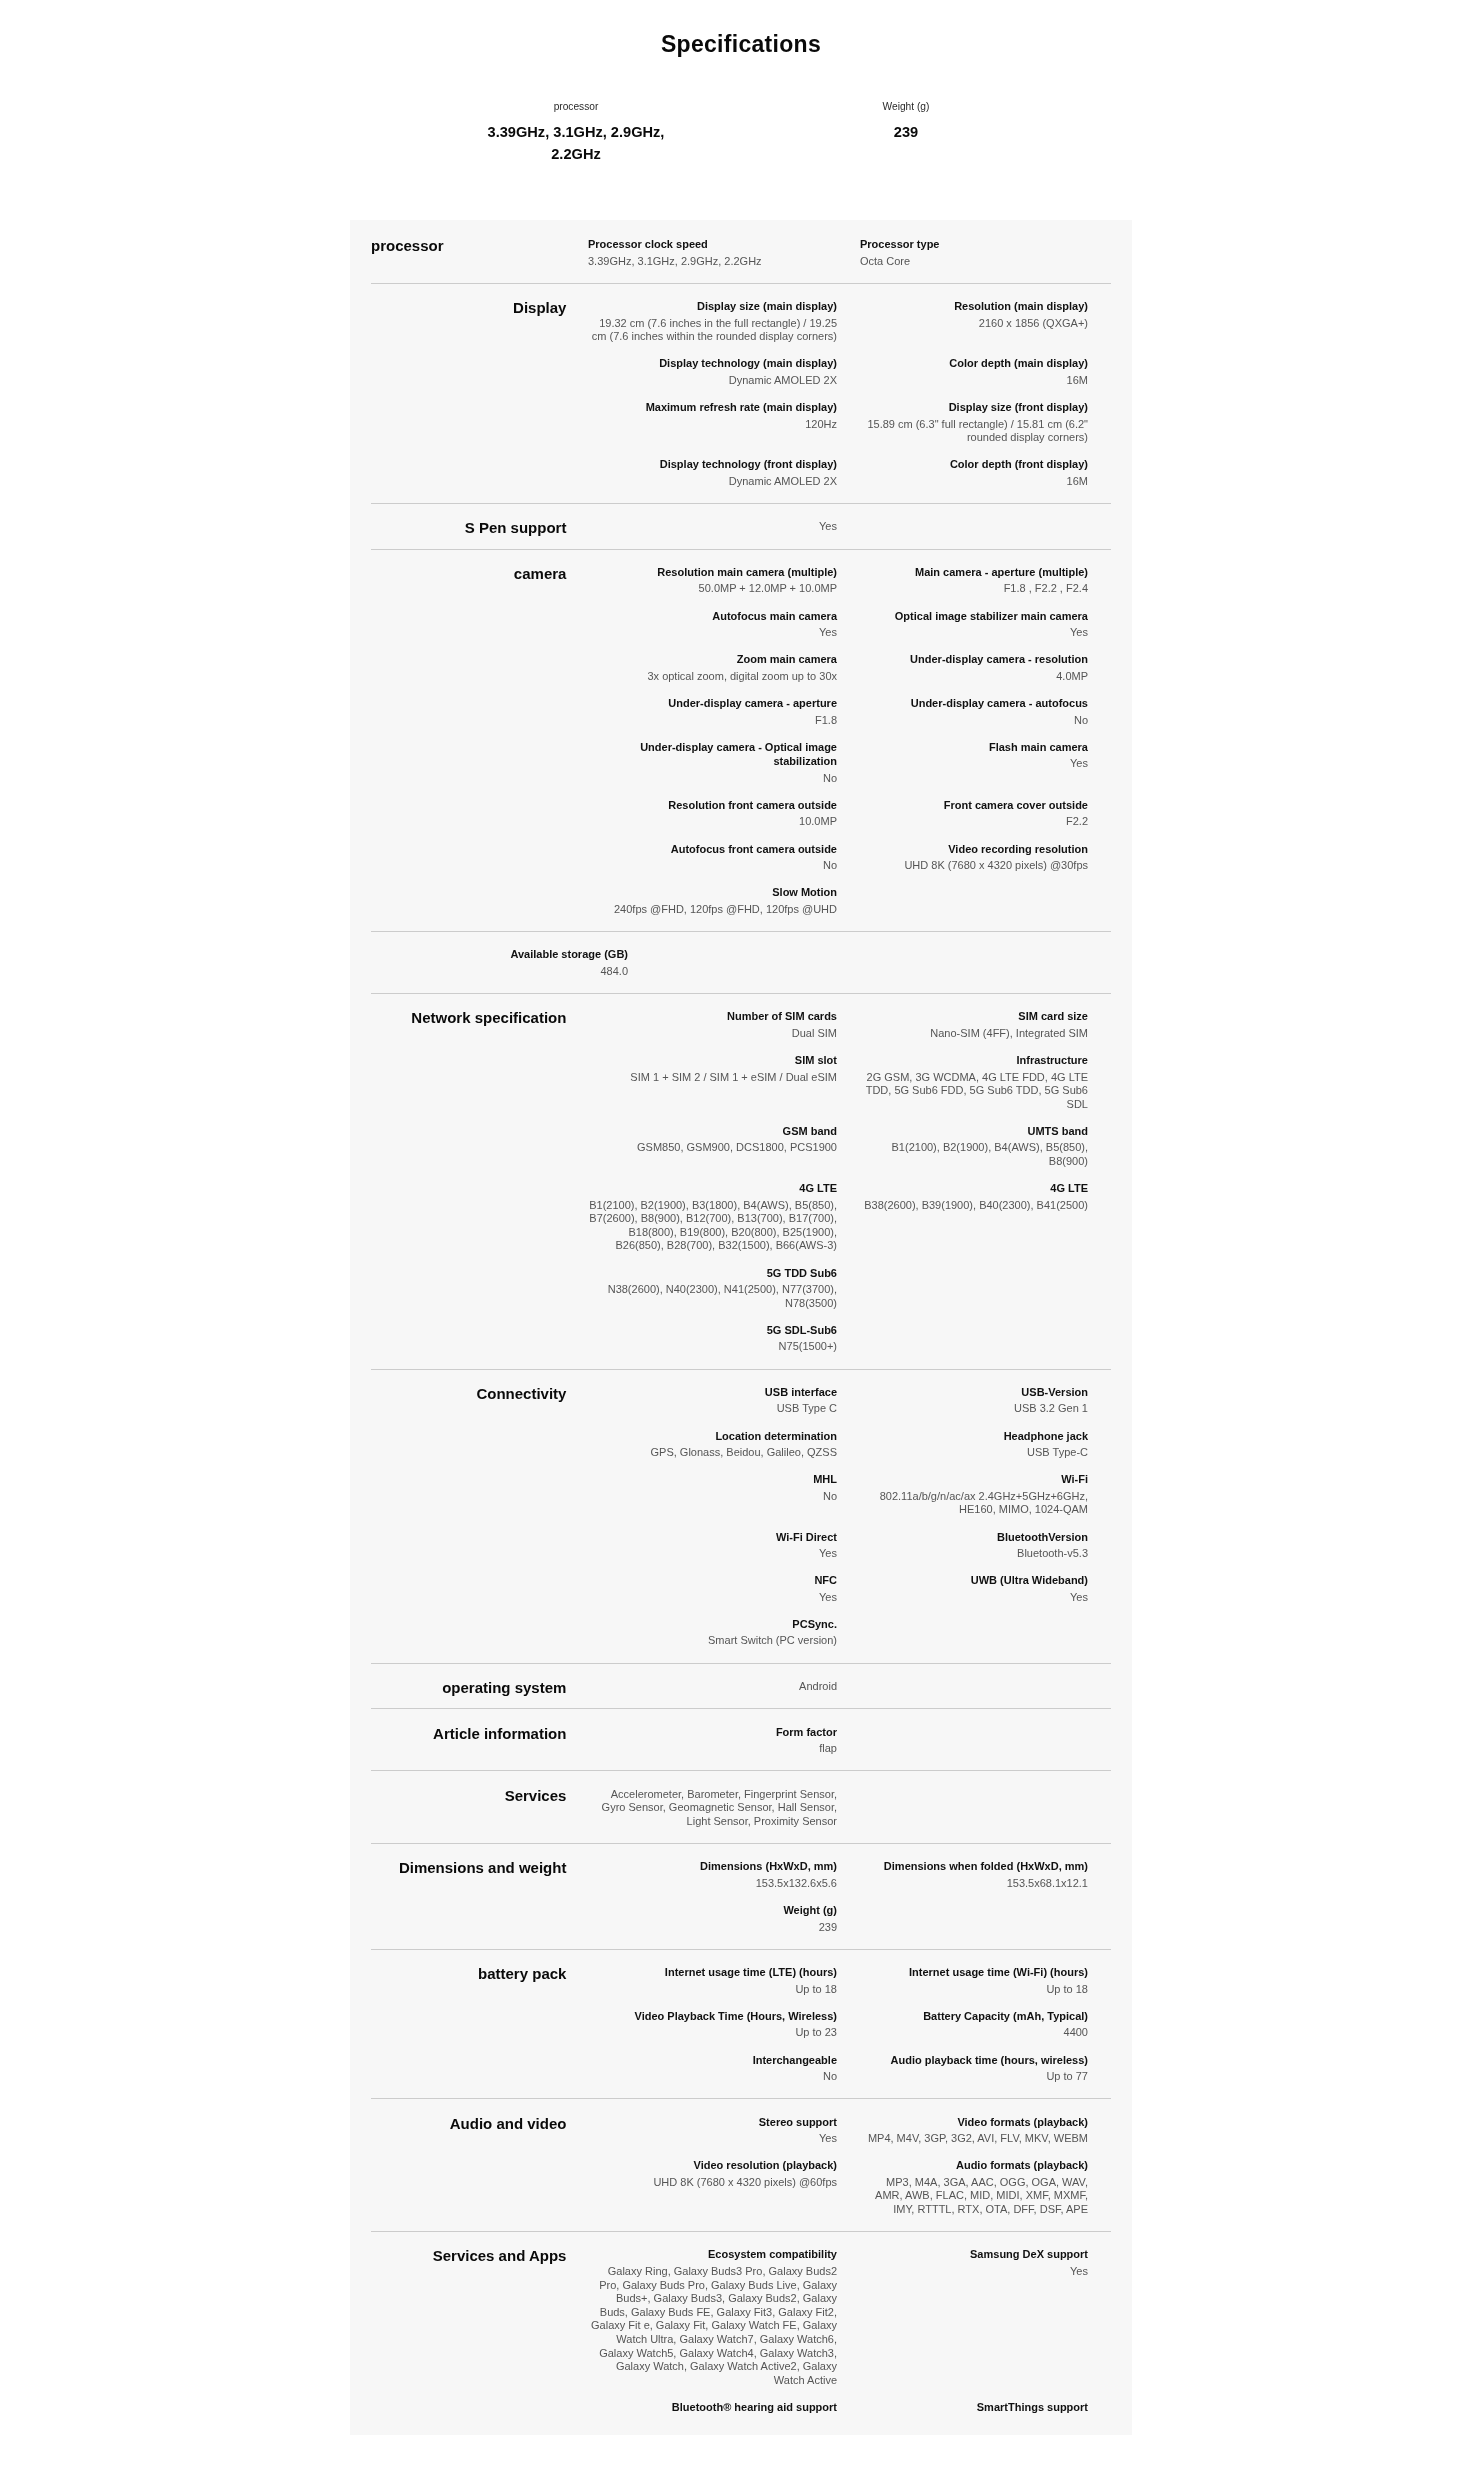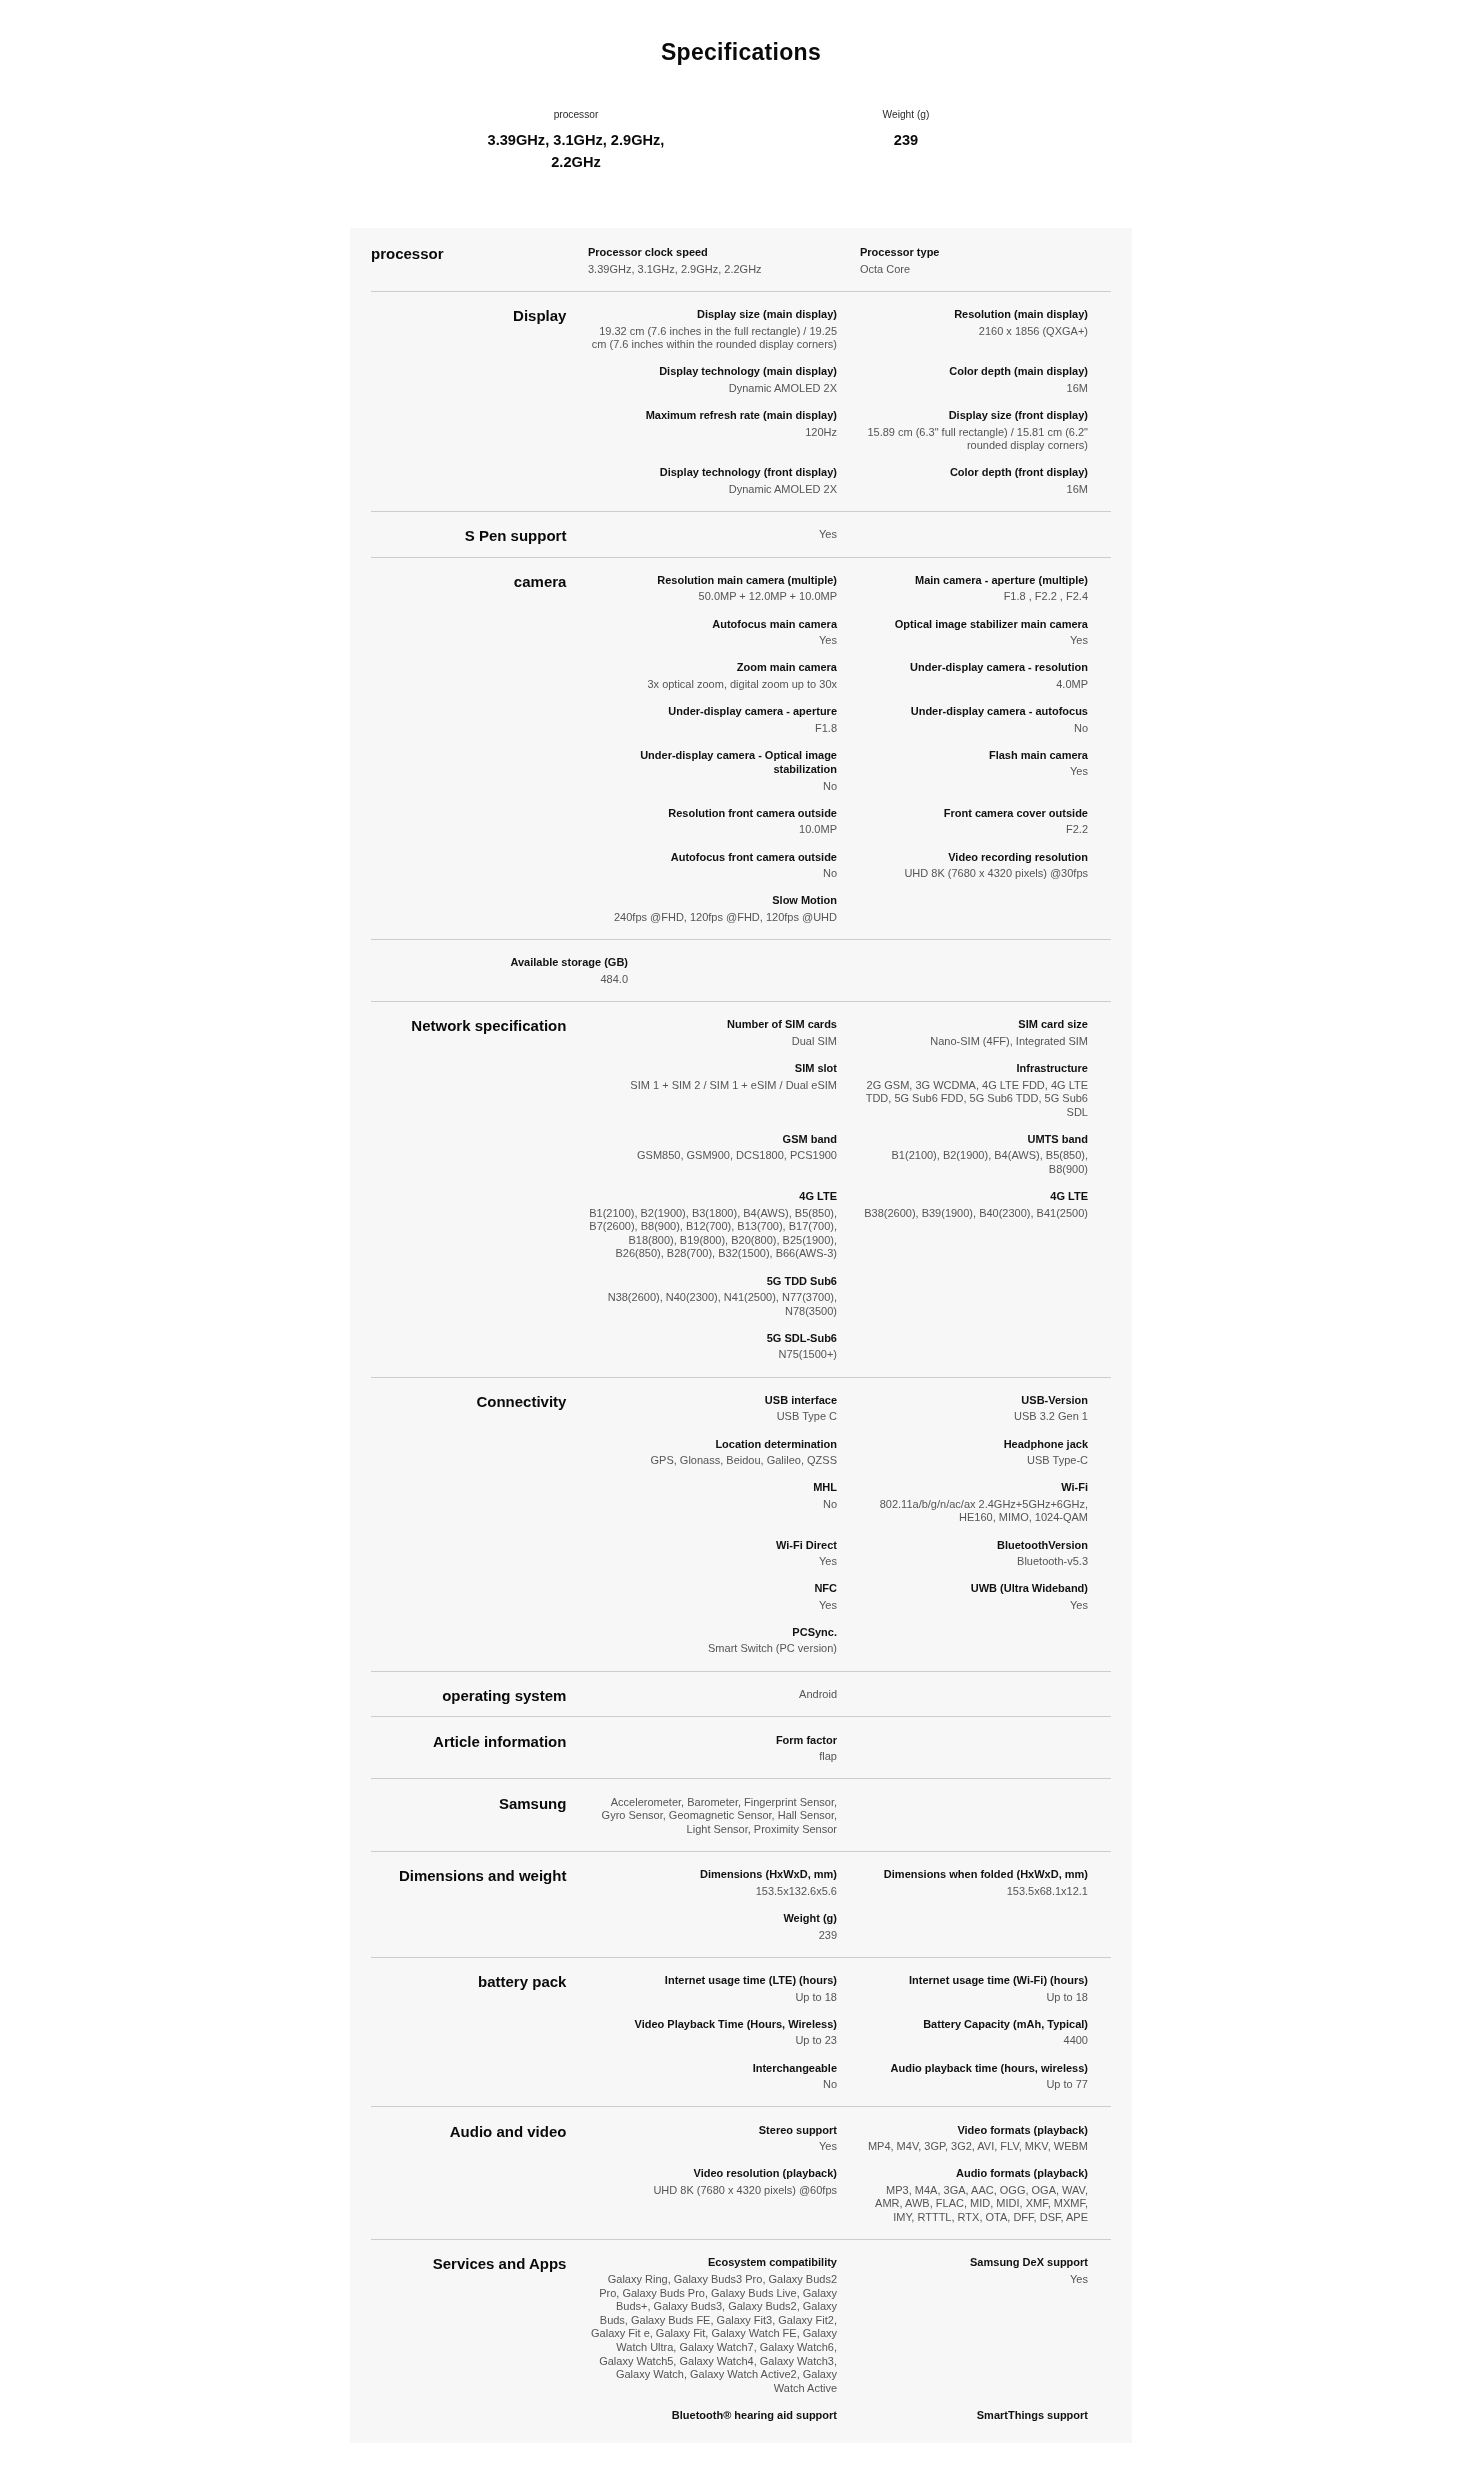--- a/index.html
+++ b/index.html
@@ -10,21 +10,21 @@
     height: 2484px;
     overflow: hidden;
     font-family: "Liberation Sans", "DejaVu Sans", sans-serif;
     color: #000;
   }
   .page-title {
     text-align: center;
     font-size: 23px;
     font-weight: 700;
     letter-spacing: 0.3px;
-    margin: 16px;
+    margin: 8px;
     padding-top: 23px;
     color: #0a0a0a;
   }
   .summary {
     display: flex;
     justify-content: center;
     gap: 97px;
     margin-top: 43px;
   }
   .summary-item { width: 233px; text-align: center; }
@@ -399,21 +399,21 @@
         <div class="spec-row">
           <div class="spec-cell">
             <div class="attr-name">Form factor</div>
             <div class="attr-value">flap</div>
           </div>
           <div class="spec-cell"></div>
         </div>
       </div>
     </section>
     <section class="spec-section">
-      <div class="spec-section-title">Samsung</div>
+      <div class="spec-section-title">Services</div>
       <div class="spec-rows">
         <div class="spec-row">
           <div class="spec-cell">
             <div class="attr-value">Accelerometer, Barometer, Fingerprint Sensor, Gyro Sensor, Geomagnetic Sensor, Hall Sensor, Light Sensor, Proximity Sensor</div>
           </div>
           <div class="spec-cell"></div>
         </div>
       </div>
     </section>
     <section class="spec-section">

